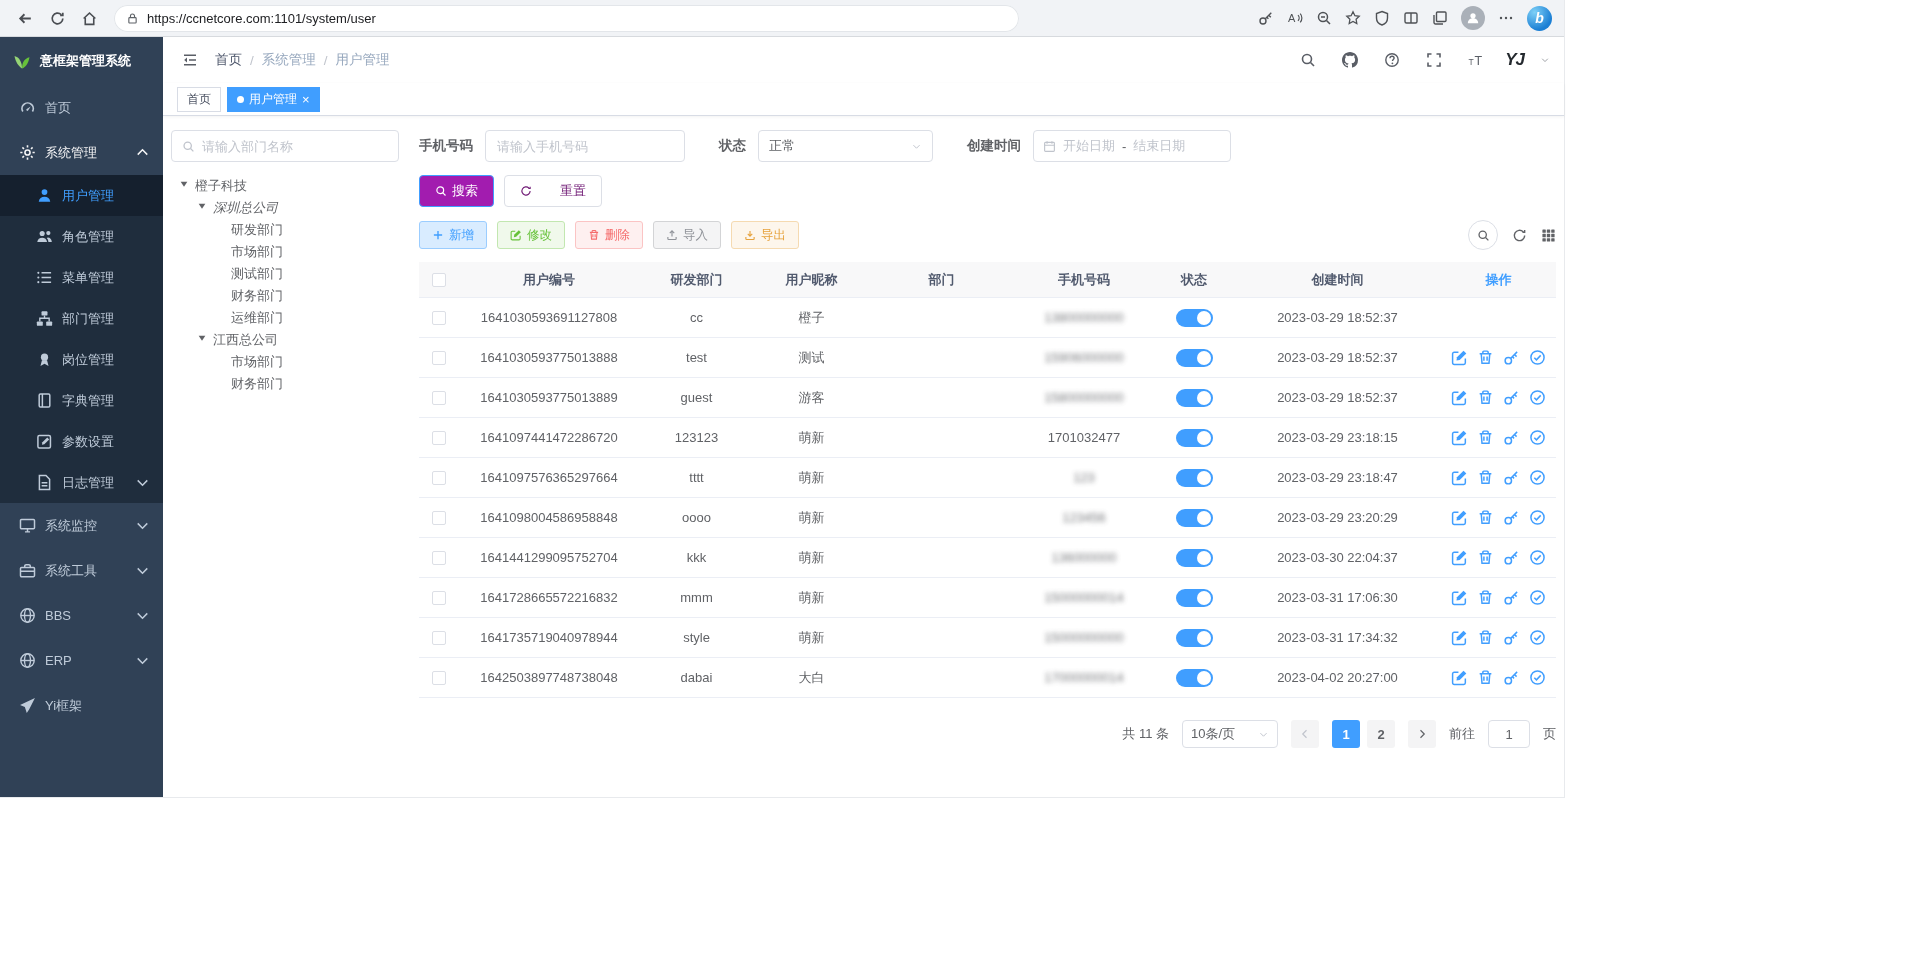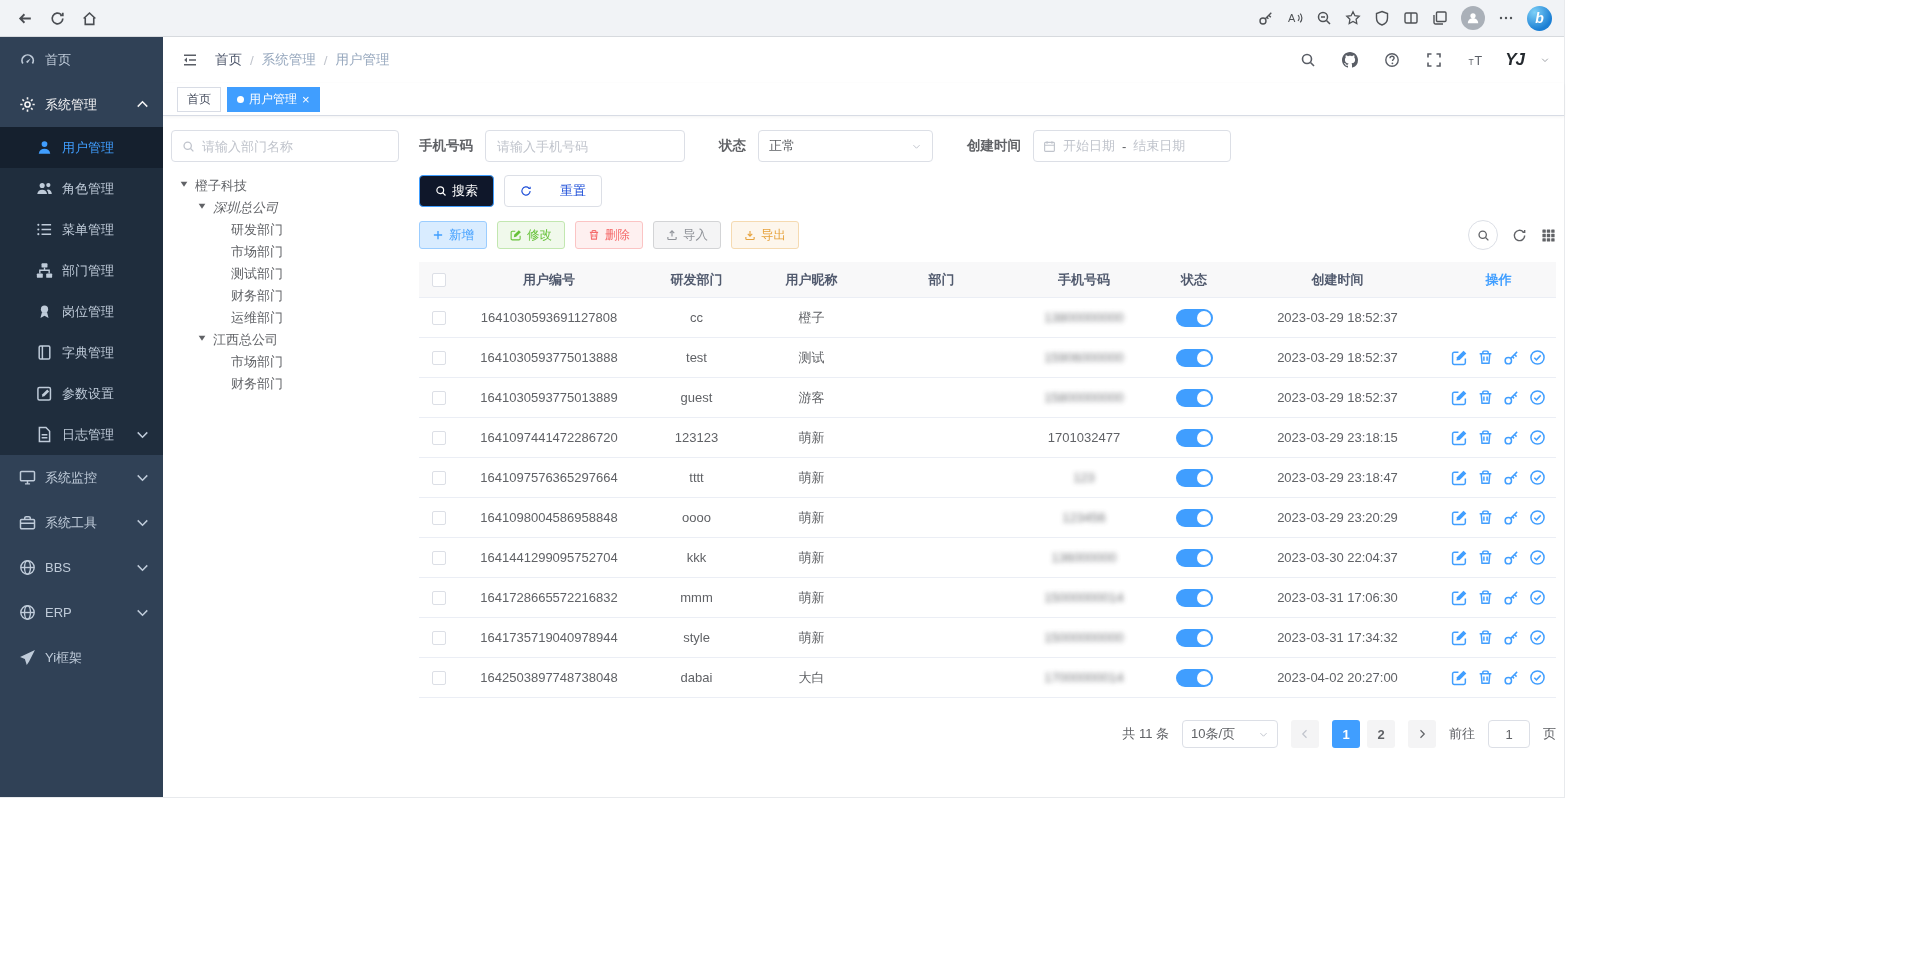--- a/index.html
+++ b/index.html
@@ -92,22 +92,22 @@
   .sel-caret { display:flex; color:#c0c4cc; } .sel-caret svg { width:11px; height:11px; }
   .f-date { width:198px; height:32px; border:1px solid #dcdfe6; border-radius:4px; background:#fff;
     display:flex; align-items:center; gap:7px; padding:0 9px; font-size:13px; color:#c0c4cc; cursor:pointer; }
   .f-date .cal { display:flex; } .f-date .cal svg { width:13px; height:13px; }
   .f-date .sep { color:#606266; }
 
   .btn-row { margin-top:13px; display:flex; gap:10px; }
   .btn { display:inline-flex; align-items:center; gap:5px; height:32px; padding:0 15px; border-radius:4px;
     border:1px solid transparent; font-size:13px; cursor:pointer; background:#fff; font-family:inherit; }
   .btn .b-ic { display:flex; } .btn .b-ic svg { width:12px; height:12px; display:block; }
-  .btn.primary { background:#0f172a; border-color:#409eff; color:#fff; }
-  .btn.plain { border-color:#dcdfe6; color:#1d4ed8;gap:28px; }
+  .btn.primary { background:#a21caf; border-color:#409eff; color:#fff; }
+  .btn.plain { border-color:#dcdfe6; color:#701a75;gap:28px; }
   .toolbar { margin-top:13px; display:flex; gap:10px; align-items:center; }
   .btn.soft { height:28px; padding:0 12px; font-size:12.5px; border-radius:3px; }
   .btn.blue   { background:#d9ecff; border-color:#9bcdff; color:#409eff; }
   .btn.green  { background:#f0f9eb; border-color:#c2e7b0; color:#67c23a; }
   .btn.red    { background:#fef0f0; border-color:#fbc4c4; color:#f56c6c; }
   .btn.grey   { background:#f4f4f5; border-color:#d3d4d6; color:#909399; }
   .btn.orange { background:#fdf6ec; border-color:#f5dab1; color:#e6a23c; }
   .tb-right { margin-left:auto; display:flex; align-items:center; gap:14px; color:#606266; }
   .circle-btn { width:30px; height:30px; border:1px solid #dcdfe6; border-radius:50%;
     display:flex; align-items:center; justify-content:center; cursor:pointer; }
@@ -163,20 +163,31 @@
         </svg>
       </span>
     <span class="bbtn">
         <svg viewBox="0 0 16 16" aria-hidden="true" style="display: block;" width="100%" height="100%">
           <g fill="none" stroke="currentColor" stroke-width="1.5">
             <path d="M2.5 8L8 2.8 13.5 8"></path>
             <path d="M4 7v6.5h8V7"></path>
           </g>
         </svg>
       </span>
+    <div class="addr">
+      <span class="lk">
+          <svg viewBox="0 0 16 16" aria-hidden="true" style="display: block;" width="100%" height="100%">
+            <g fill="none" stroke="currentColor" stroke-width="1.4">
+              <rect x="3.5" y="7" width="9" height="6.5" rx="1"></rect>
+              <path d="M5.5 7V5a2.5 2.5 0 0 1 5 0v2"></path>
+            </g>
+          </svg>
+        </span>
+      <span class="url">https://ccnetcore.com:1101/system/user</span>
+    </div>
     <div class="b-right">
       <span class="bic">
           <svg viewBox="0 0 16 16" aria-hidden="true" style="display: block;" width="100%" height="100%">
             <g fill="none" stroke="currentColor" stroke-width="1.4">
               <circle cx="5" cy="11" r="3"></circle>
               <path d="M7.3 8.7l6-6M10.8 5.2l2 2M8.8 7.2l1.6 1.6"></path>
             </g>
           </svg>
         </span>
       <span class="bic">
@@ -234,20 +245,29 @@
             </g>
           </svg>
         </span>
       <span class="copilot"></span>
     </div>
   </div>
 
   <div class="app">
 
     <aside class="sidebar">
+      <div class="logo">
+        <span>
+            <svg viewBox="0 0 16 16" aria-hidden="true" style="display: block;" width="100%" height="100%">
+              <path d="M8 14c0-5 2-8 6-9-1 5-3 8-6 9z" fill="#67c23a"></path>
+              <path d="M8 14C8 9 6 5 2 4c1 5 3 8 6 10z" fill="#95d475"></path>
+            </svg>
+          </span>
+        <span>意框架管理系统</span>
+      </div>
       <nav class="menu">
           <div class="menu-item">
             <span class="mi-ic">
               <svg viewBox="0 0 16 16" aria-hidden="true" style="display:block;width:100%;height:100%;max-width:17px;max-height:17px;">
                 <path fill="currentColor" d="M8 3a6 6 0 0 0-6 6c0 1.2.35 2.3.95 3.2l1.3-.9A4.5 4.5 0 1 1 12 11.3l1.3.9c.6-.93.95-2 .95-3.2a6 6 0 0 0-6-6z"></path>
                 <path fill="currentColor" d="M7.3 9.3a1 1 0 1 0 1.4 1.4L11 7z"></path>
               </svg>
             </span>
             <span class="mi-label">首页</span>
           </div>

